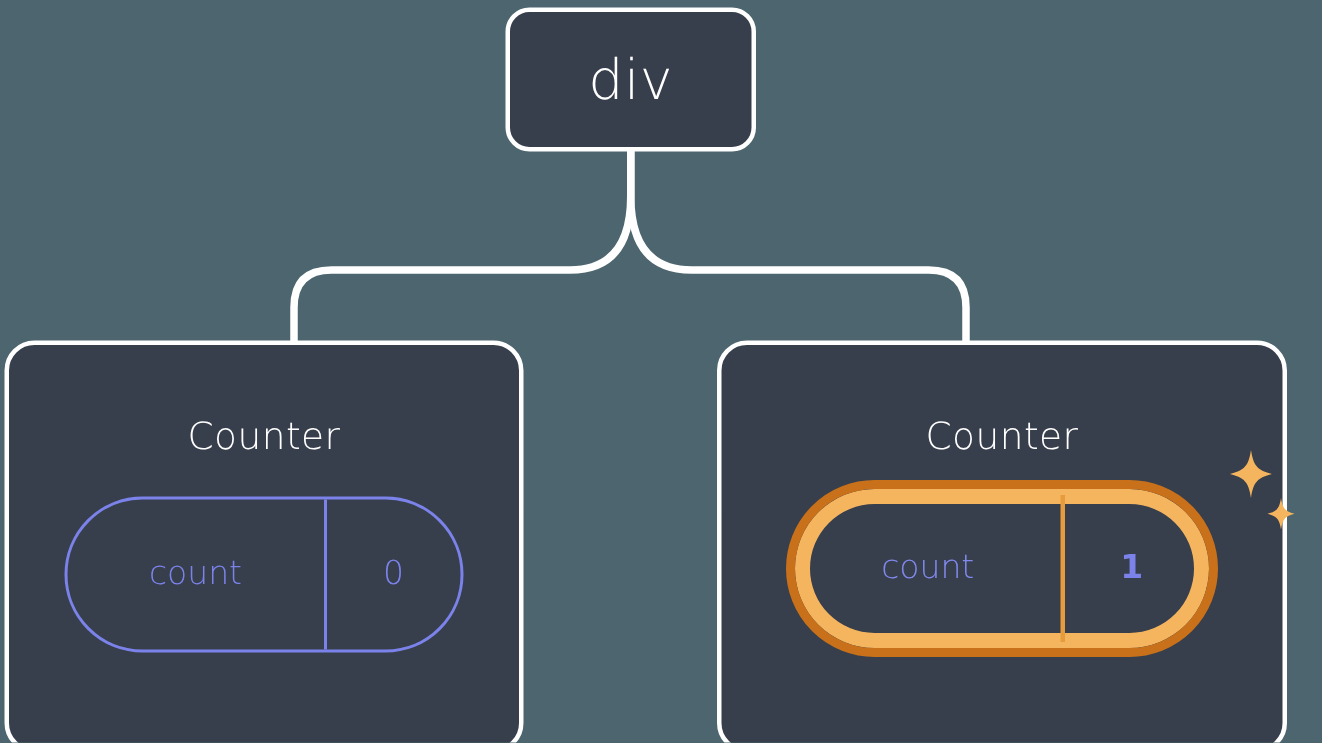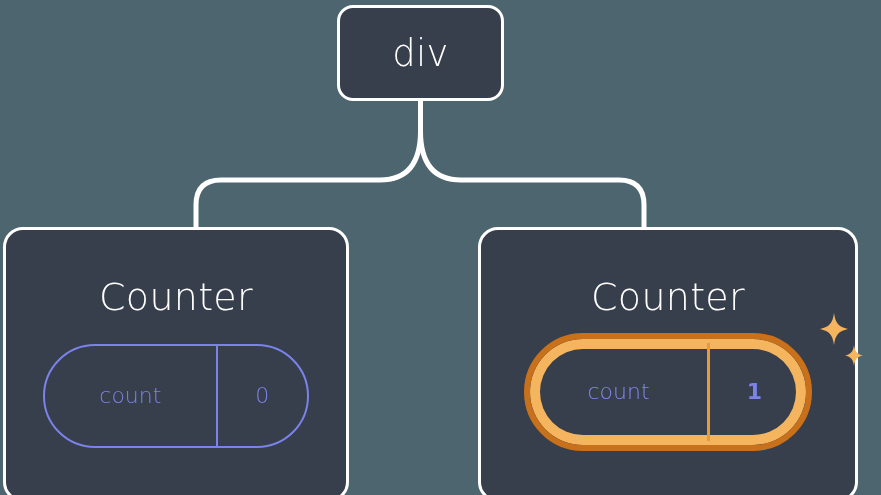--- a/index.html
+++ b/index.html
@@ -59,21 +59,21 @@
     top: 227px;
     height: 275px;
     justify-content: flex-start;
     padding-top: 48px;
   }
   .node-left  { left: 3px;   width: 346px; }
   .node-right { left: 478px; width: 380px; }
 
   .node-title {
     color: #ffffff;
-    font-size: 38px;
+    font-size: 25px;
     font-weight: 300;
     letter-spacing: 0.3px;
     line-height: 1;
     white-space: nowrap;
     font-family: "DejaVu Sans", sans-serif;
   }
 
   
   .pill-wrap {
     position: relative;

